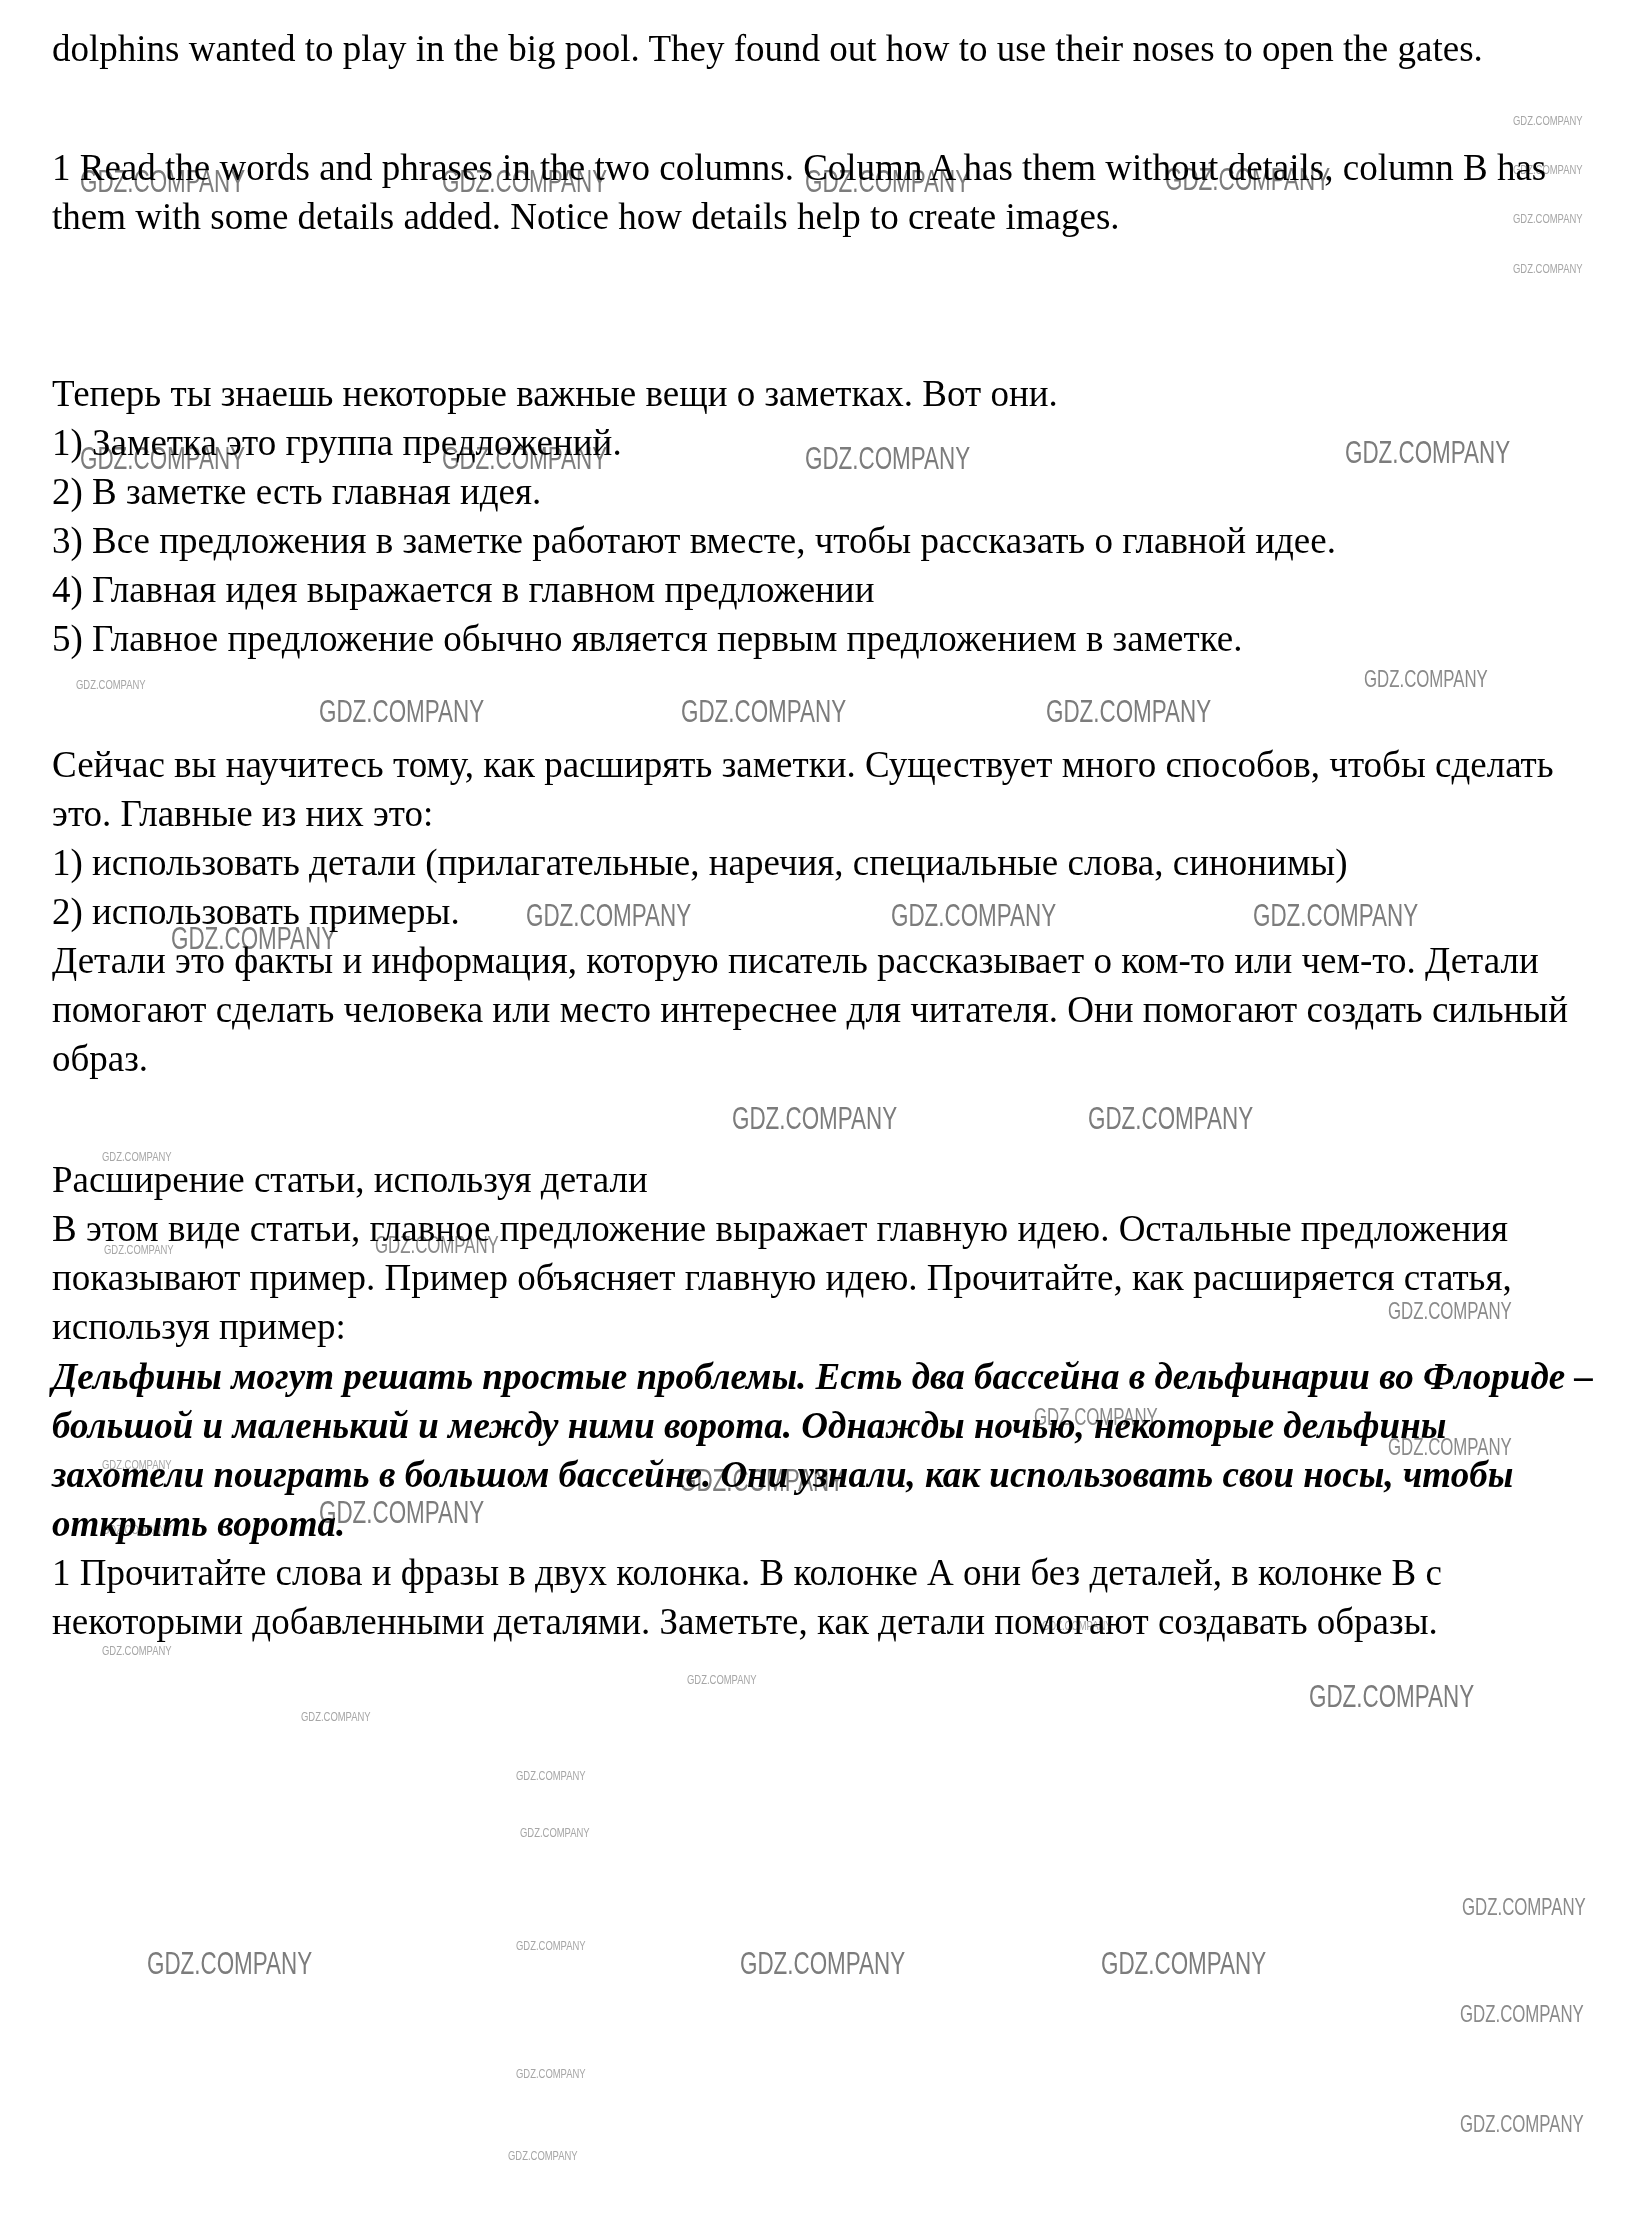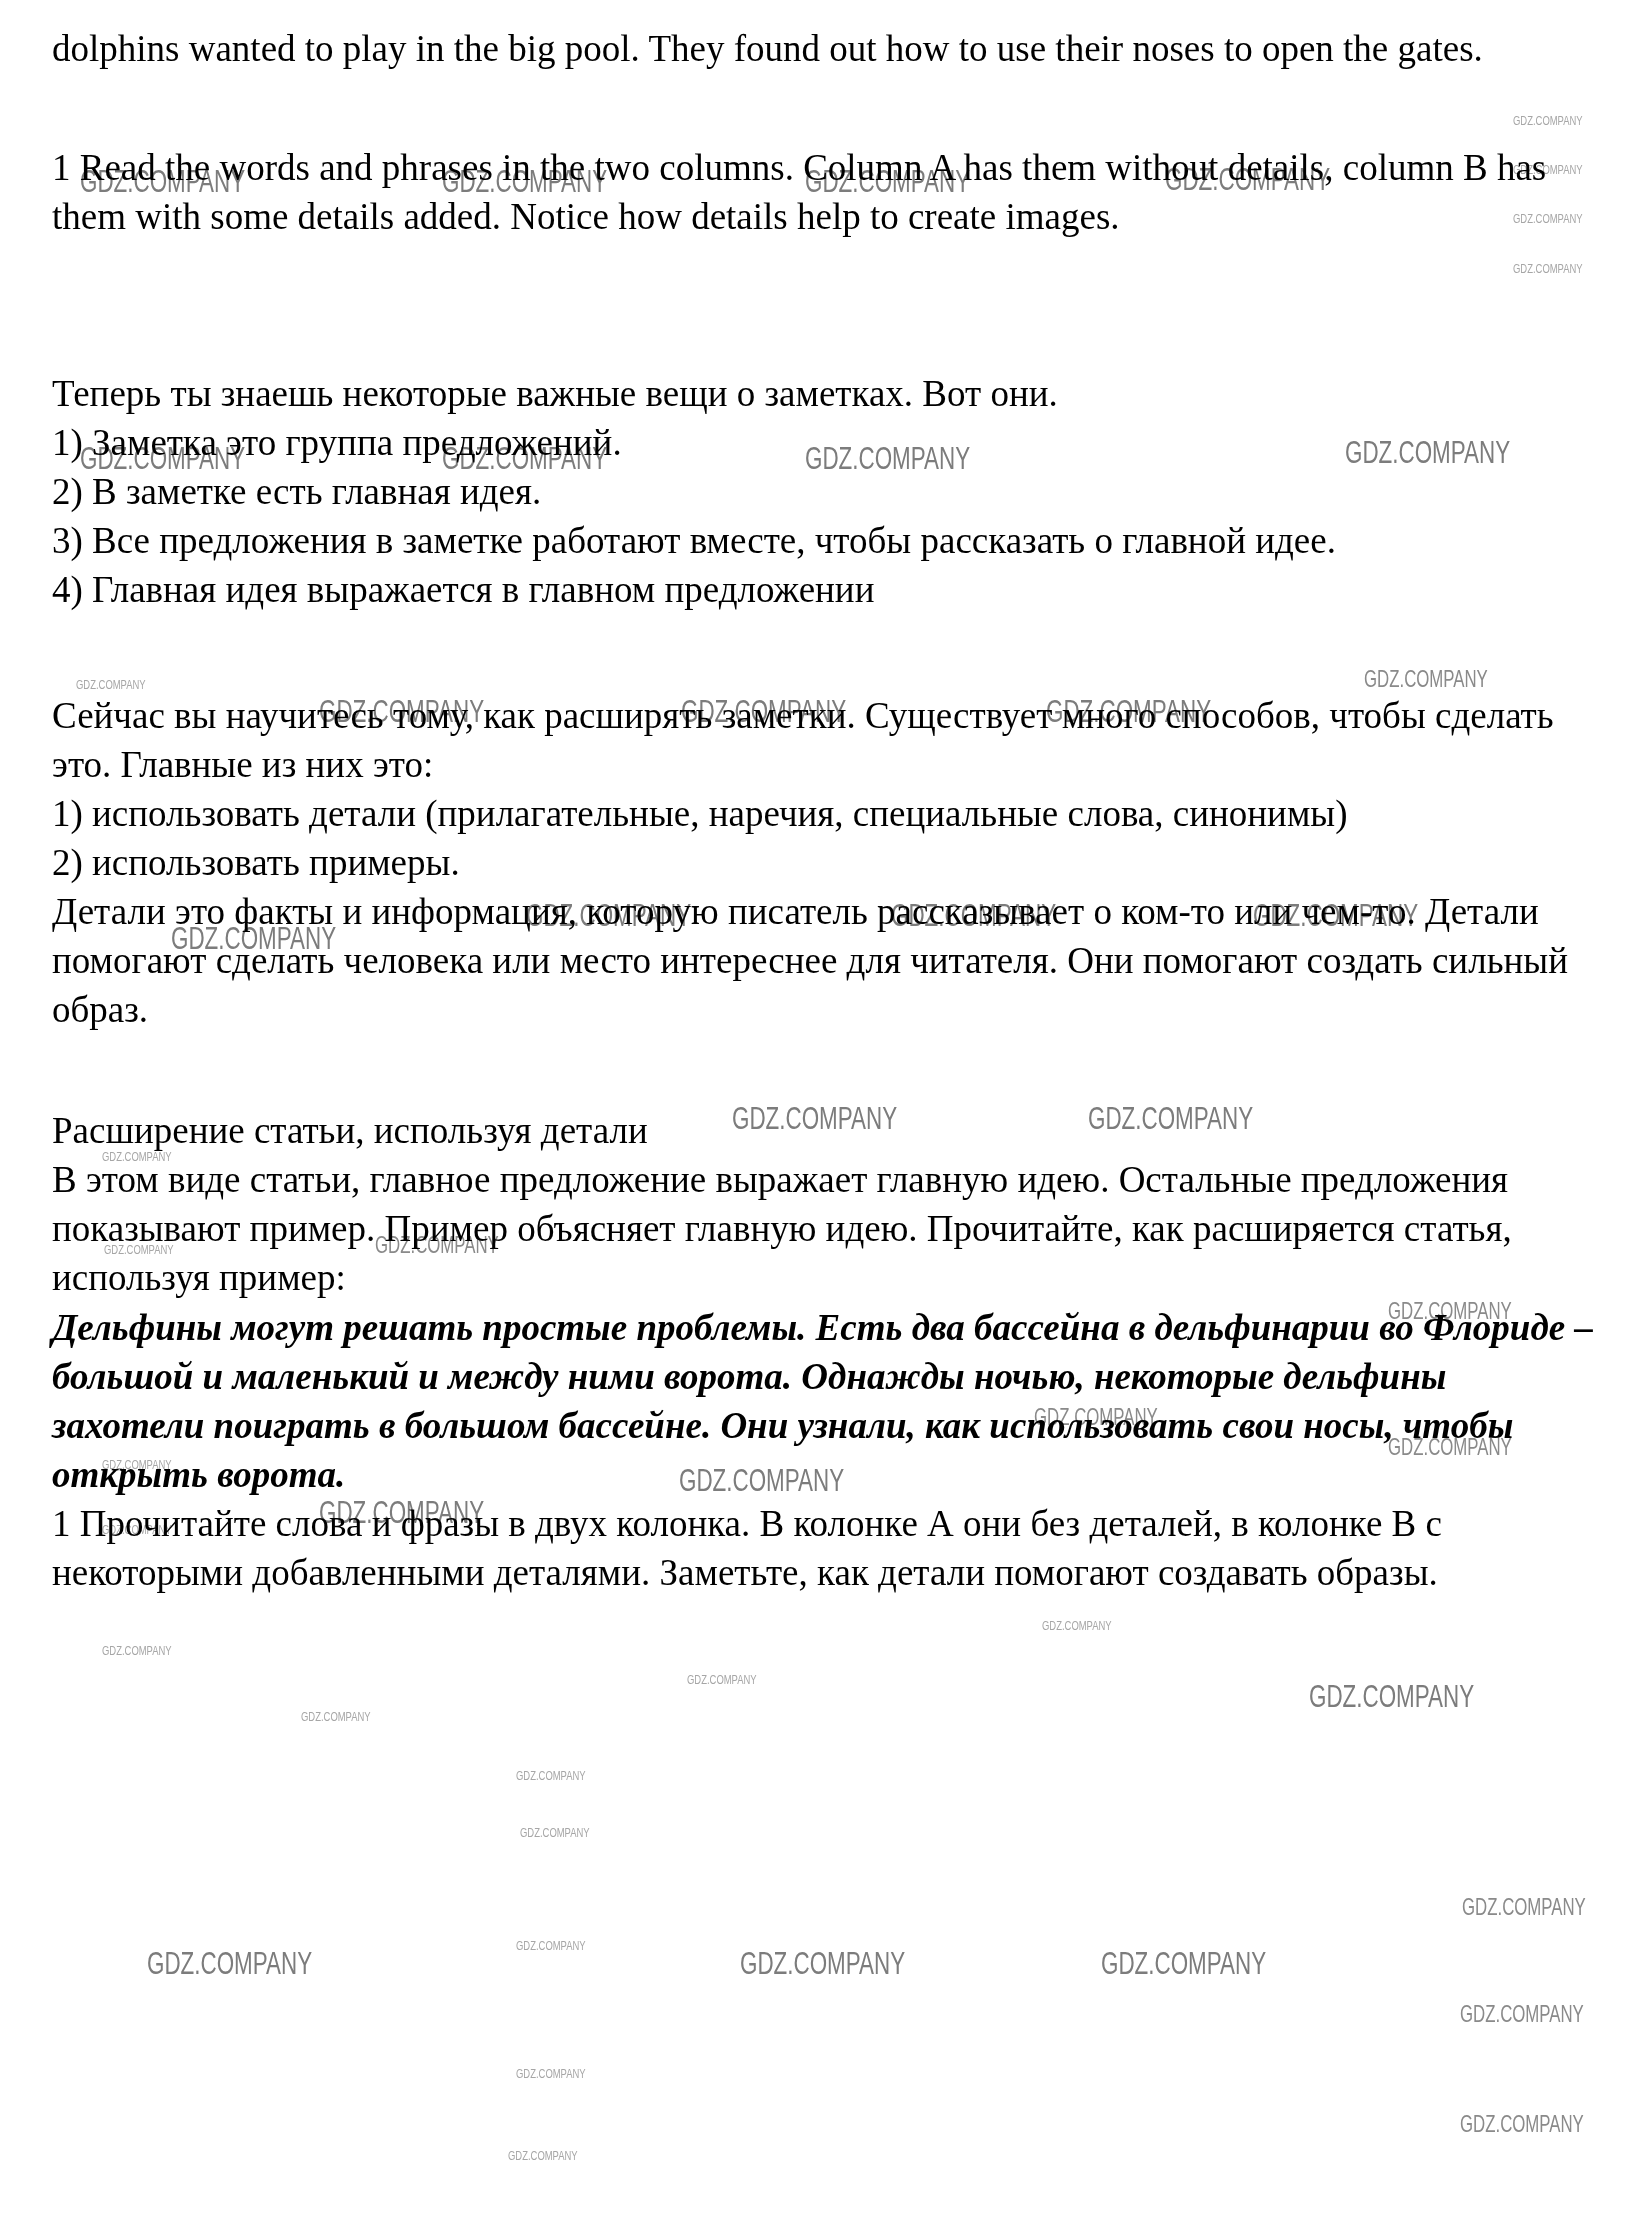--- a/index.html
+++ b/index.html
@@ -107,20 +107,21 @@
 
     <p class="para bold task-en">1 Read the words and phrases in the two columns. Column A has them without details, column B has them with some details added. Notice how details help to create images.</p>
 
     <p class="para bold notes-heading">Теперь ты знаешь некоторые важные вещи о заметках. Вот они.</p>
 
     <div>
       <div class="para">1) Заметка это группа предложений.</div>
       <div class="para">2) В заметке есть главная идея.</div>
       <div class="para">3) Все предложения в заметке работают вместе, чтобы рассказать о главной идее.</div>
       <div class="para">4) Главная идея выражается в главном предложении</div>
+      <div class="para">5) Главное предложение обычно является первым предложением в заметке.</div>
     </div>
 
     <p class="para bold expand-heading">Сейчас вы научитесь тому, как расширять заметки. Существует много способов, чтобы сделать это. Главные из них это:</p>
 
     <div>
       <div class="para">1) использовать детали (прилагательные, наречия, специальные слова, синонимы)</div>
       <div class="para">2) использовать примеры.</div>
     </div>
 
     <p class="para">Детали это факты и информация, которую писатель рассказывает о ком-то или чем-то. Детали помогают сделать человека или место интереснее для читателя. Они помогают создать сильный образ.</p>

